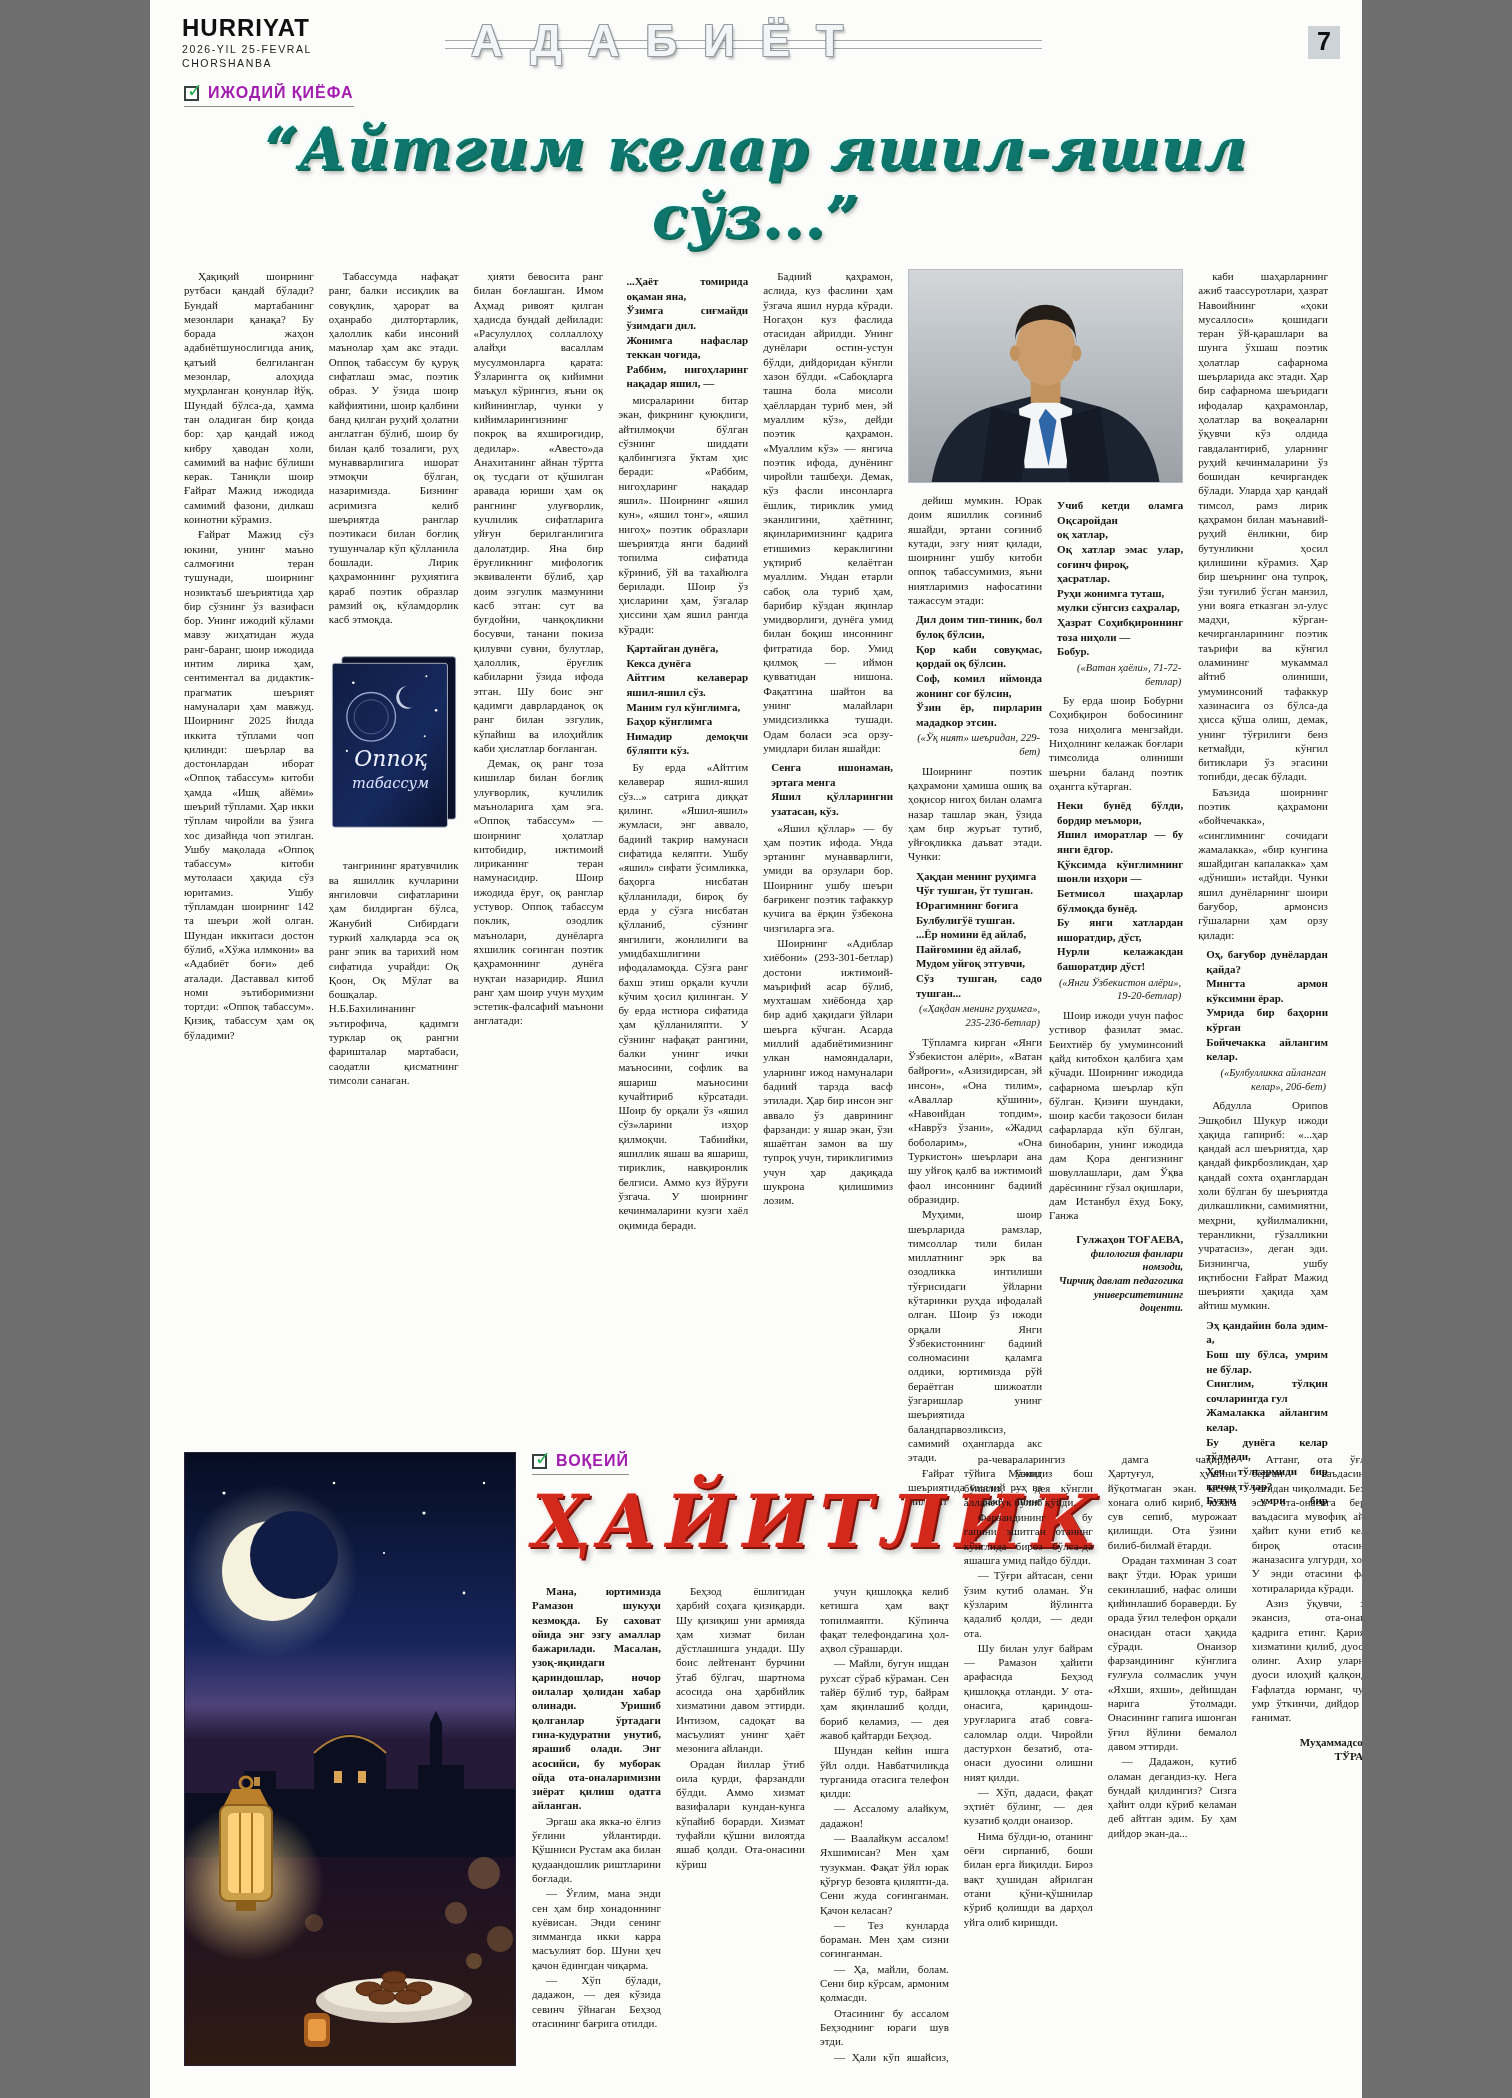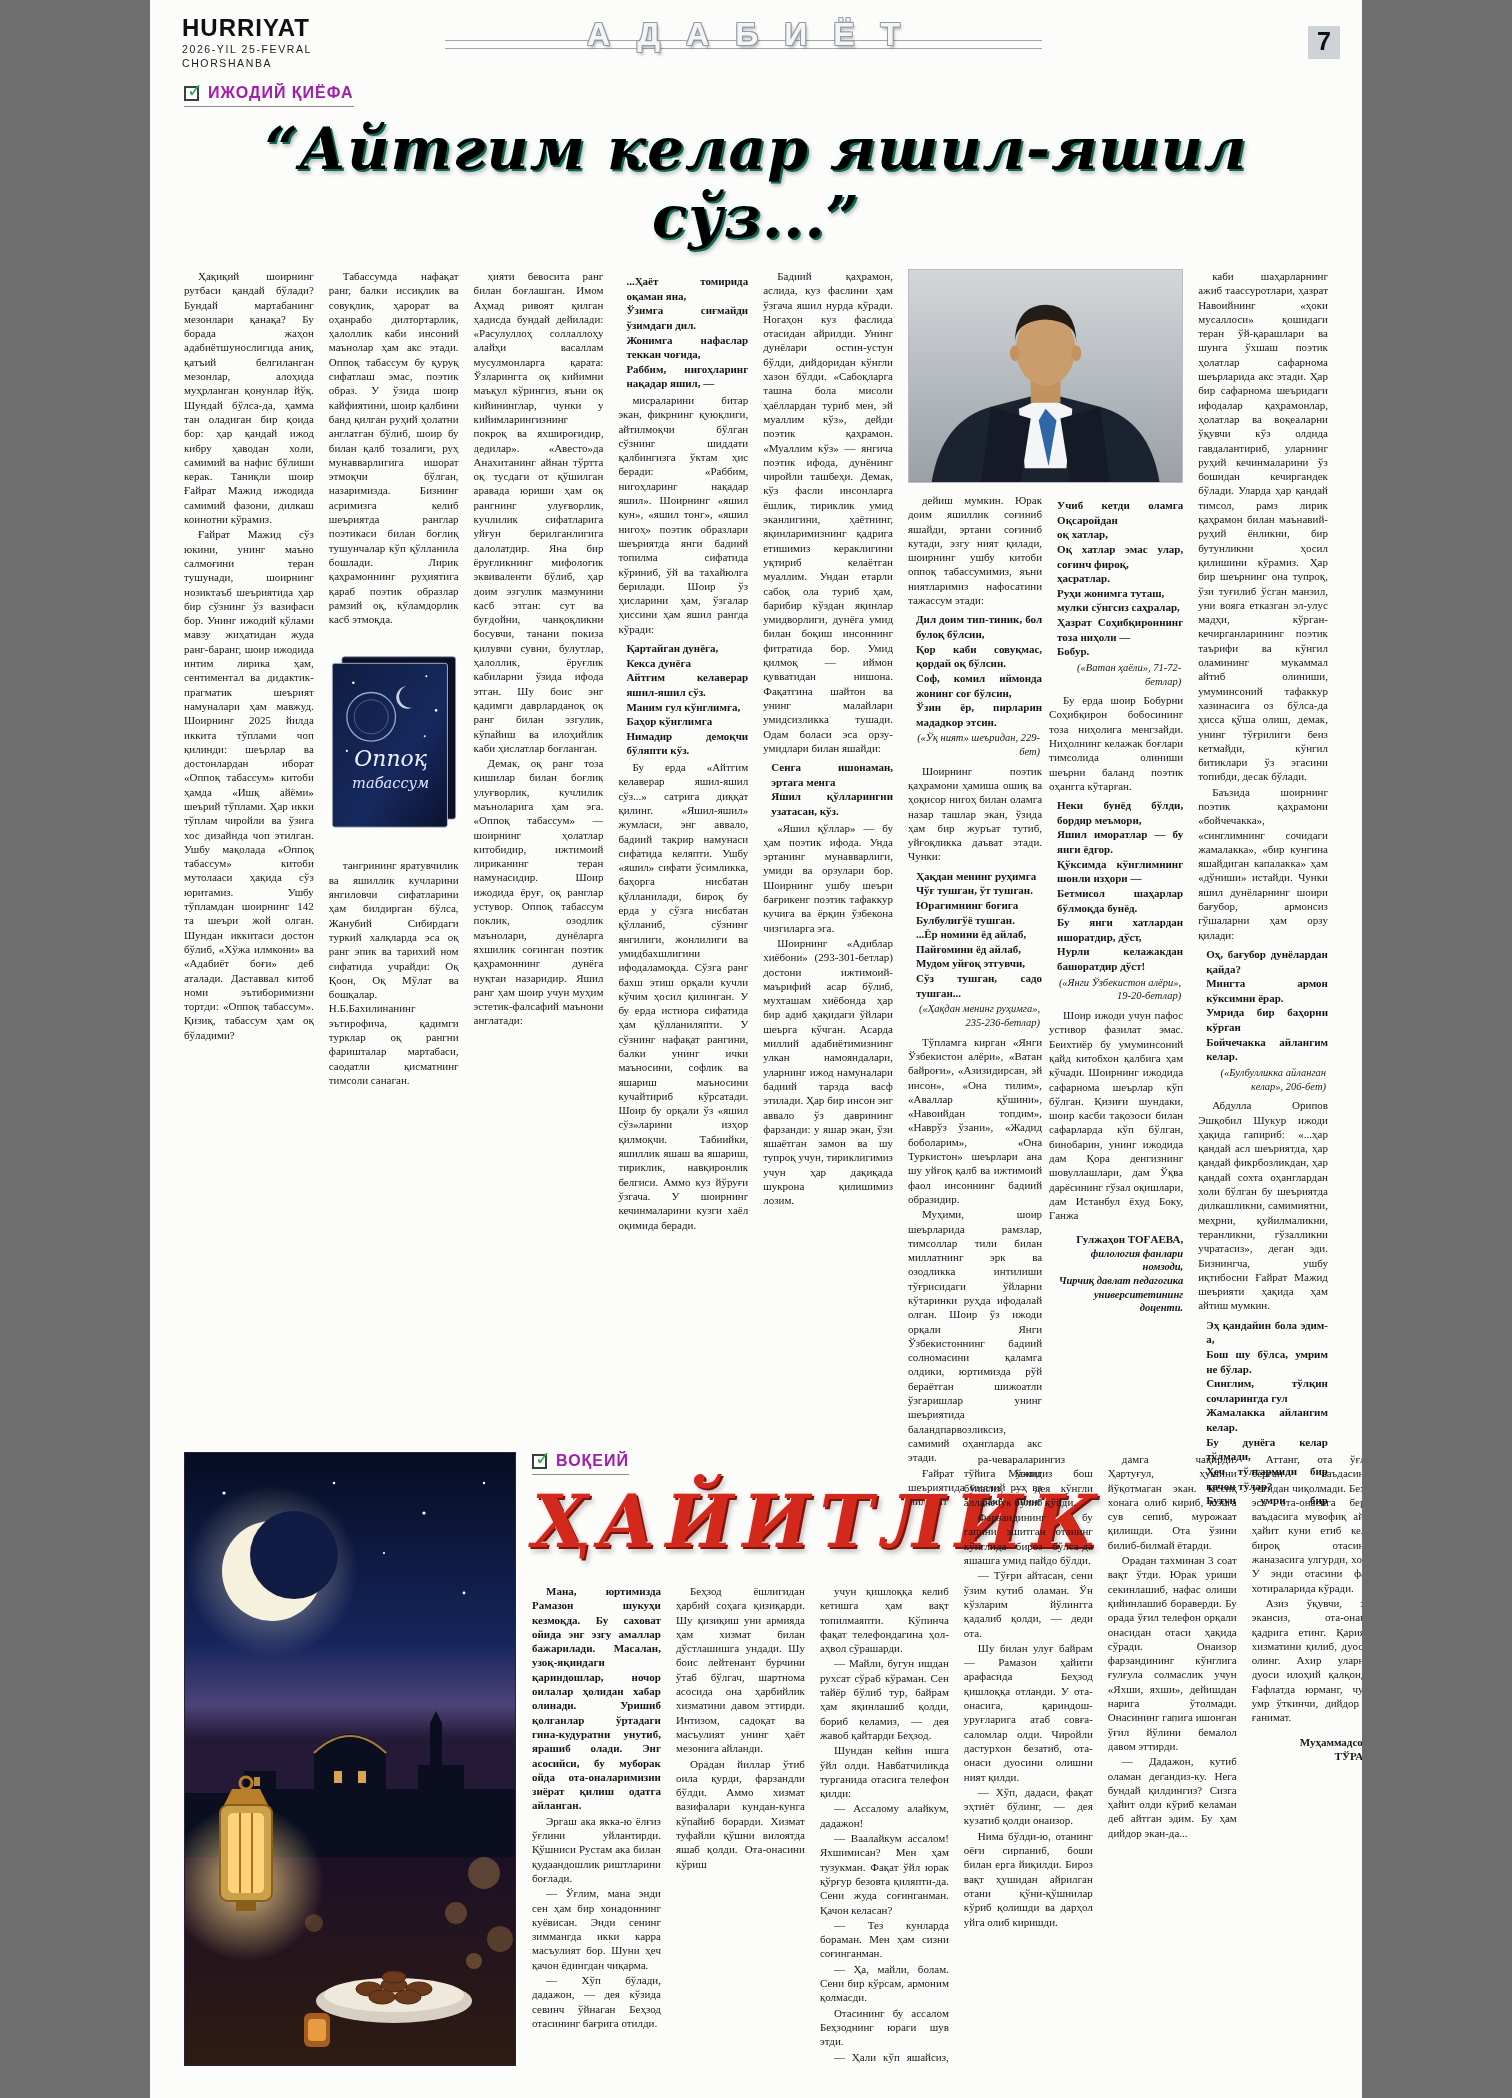--- a/index.html
+++ b/index.html
@@ -8,33 +8,33 @@
     position:relative; width:1212px; height:2098px; margin:0 auto;
     background:#fcfcfa; overflow:hidden; color:#161616;
     font-family:"Liberation Serif", serif;
   }
   
   .brand { position:absolute; left:32px; top:14px; font-family:"Liberation Sans",sans-serif; font-weight:bold; font-size:24px; letter-spacing:1px; color:#101010; }
   .brand-sub { position:absolute; left:32px; top:42px; font-family:"Liberation Sans",sans-serif; font-size:10.5px; letter-spacing:1.6px; color:#1d1d1d; line-height:1.35; }
   .banner { position:absolute; left:295px; right:320px; top:16px; height:54px; }
   .banner .rule { position:absolute; left:0; right:0; height:1px; background:#a0a7ad; }
   .rule-a { top:24px; } .rule-b { top:32px; }
-  .banner-text { position:relative; text-align:center; font-family:"Liberation Sans",sans-serif; font-weight:bold; font-size:32px; letter-spacing:26px; padding-left:26px; color:#f3f5f6;
+  .banner-text { position:relative; font-family:"Liberation Sans",sans-serif; font-weight:bold; font-size:44px; letter-spacing:26px; padding-left:26px; color:#f3f5f6;
     text-shadow:-1px -1px 0 #939ca3, 1px -1px 0 #939ca3, -1px 1px 0 #939ca3, 1px 1px 0 #939ca3, 2px 3px 3px rgba(0,0,0,.28); }
   .pagenum { position:absolute; right:22px; top:26px; font-family:"Liberation Sans",sans-serif; font-weight:bold; font-size:25px; color:#101010; background:#ced3d7; padding:1px 9px 3px; }
 
   
   .rubric { display:flex; align-items:center; gap:9px; width:fit-content; padding-bottom:4px; border-bottom:1px solid #8b8b8b; }
   .rubric-label { font-family:"Liberation Sans",sans-serif; font-weight:bold; font-size:16px; letter-spacing:1px; color:#a21caf; }
   .checkbox { position:relative; width:15px; height:15px; border:2px solid #37413d; background:#fff; flex:none; }
   .checkbox .mark { position:absolute; left:1px; top:-9px; font-family:"DejaVu Sans",sans-serif; font-weight:bold; font-size:19px; color:#27ae52; }
 
   
   .article1 { position:absolute; left:34px; right:34px; top:84px; }
-  .a1-title { margin-top:8px; text-align:center; font-family:"DejaVu Serif",serif; font-style:italic; font-weight:bold; font-size:58px; color:#000000; letter-spacing:1px;
+  .a1-title { margin-top:8px; text-align:center; font-family:"DejaVu Serif",serif; font-style:italic; font-weight:bold; font-size:58px; color:#0f766e; letter-spacing:1px;
     text-shadow:-1px -1px 0 #eafff9, -2px -2px 0 #eafff9, 2px 2px 0 #0b6b57, 3px 4px 4px rgba(0,0,0,.30); }
   .a1-cols { margin-top:18px; height:1240px; display:flex; gap:15px; }
   .col { flex:1 1 0; overflow:hidden; text-align:justify; font-size:11px; line-height:1.3; }
   .col-group { flex:2.12 1 0; display:flex; flex-direction:column; }
   .portrait-wrap { height:214px; margin-bottom:10px; border:1px solid #b9bdc1; }
   .portrait-wrap svg { width:100%; height:100%; display:block; }
   .group-cols { flex:1; display:flex; gap:7px; overflow:hidden; }
   .gcol { flex:1 1 0; overflow:hidden; text-align:justify; font-size:11px; line-height:1.3; }
 
   .p { text-indent:14px; margin-bottom:1px; }

